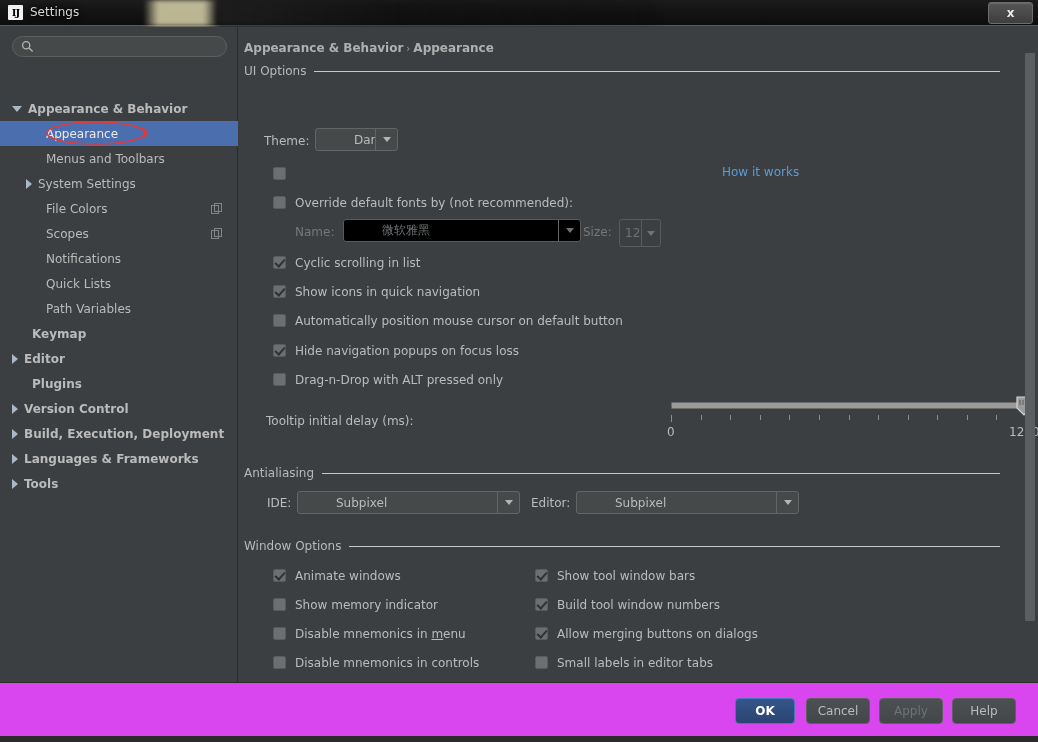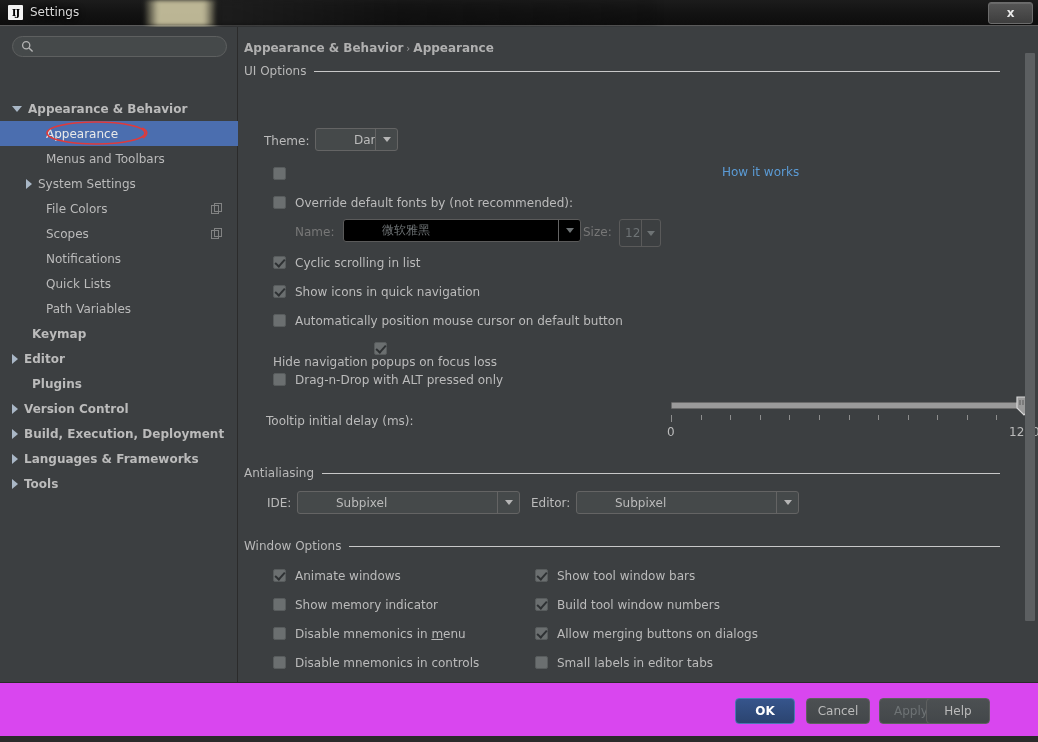--- a/index.html
+++ b/index.html
@@ -566,21 +566,21 @@
             <span class="cblabel">Cyclic scrolling in list</span>
           </div>
           <div class="cbrow" style="left: 34px; top: 256px;">
             <span class="cbox checked"></span>
             <span class="cblabel">Show icons in quick navigation</span>
           </div>
           <div class="cbrow" style="left: 34px; top: 285px;">
             <span class="cbox"></span>
             <span class="cblabel">Automatically position mouse cursor on default button</span>
           </div>
-          <div class="cbrow" style="left: 34px; top: 315px; flex-direction: column;">
+          <div class="cbrow" style="left: 34px; top: 315px;">
             <span class="cbox checked"></span>
             <span class="cblabel">Hide navigation popups on focus loss</span>
           </div>
           <div class="cbrow" style="left: 34px; top: 344px;">
             <span class="cbox"></span>
             <span class="cblabel">Drag-n-Drop with ALT pressed only</span>
           </div>
         </div>
 
       <div class="lbl" style="left:27px; top:387px;">Tooltip initial delay (ms):</div>
@@ -673,16 +673,16 @@
 
       <div id="vscroll-track"></div>
       <div id="vscroll-thumb"></div>
     </div>
   </div>
 
   <div id="buttonbar">
       <div class="btn primary" style="left: 735px; width: 60px;">OK</div>
       <div class="btn" style="left: 806px; width: 64px;">Cancel</div>
       <div class="btn disabled" style="left: 879px; width: 64px;">Apply</div>
-      <div class="btn" style="left: 926px; width: 64px;">Help</div>
+      <div class="btn" style="left: 952px; width: 64px;">Help</div>
     </div>
   <div id="bottom-edge"></div>
 </div>
 
 </body></html>

